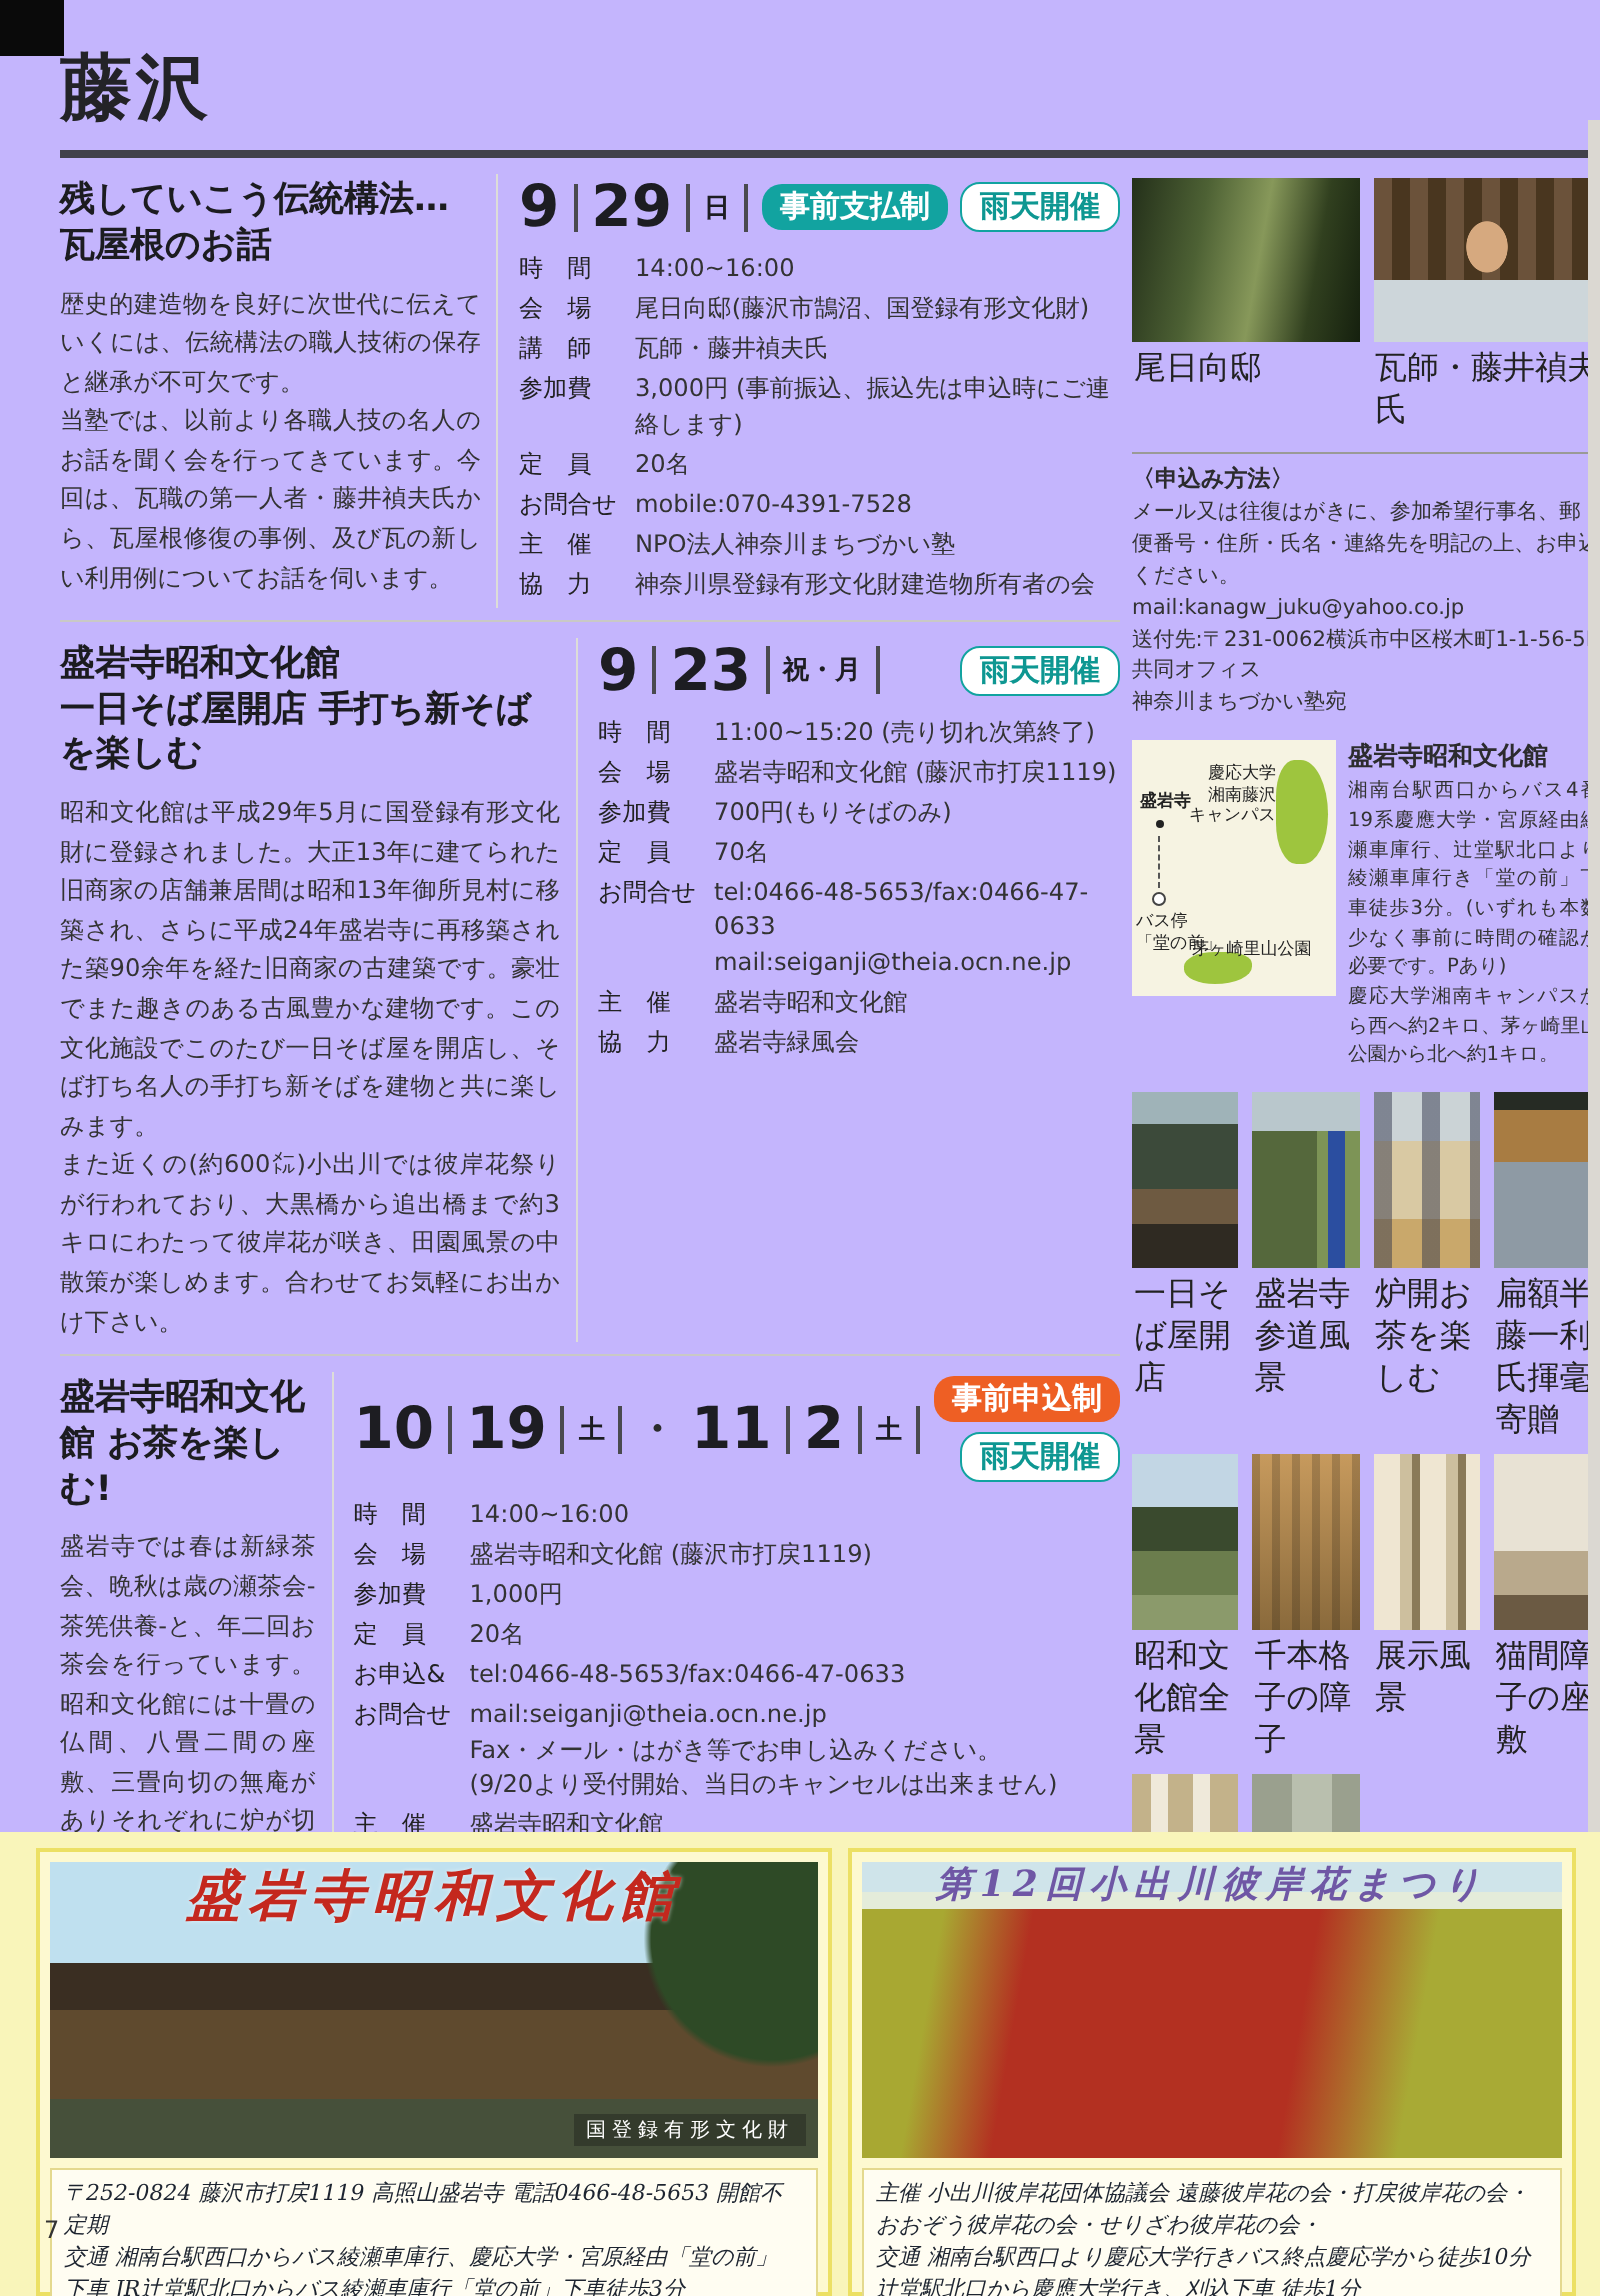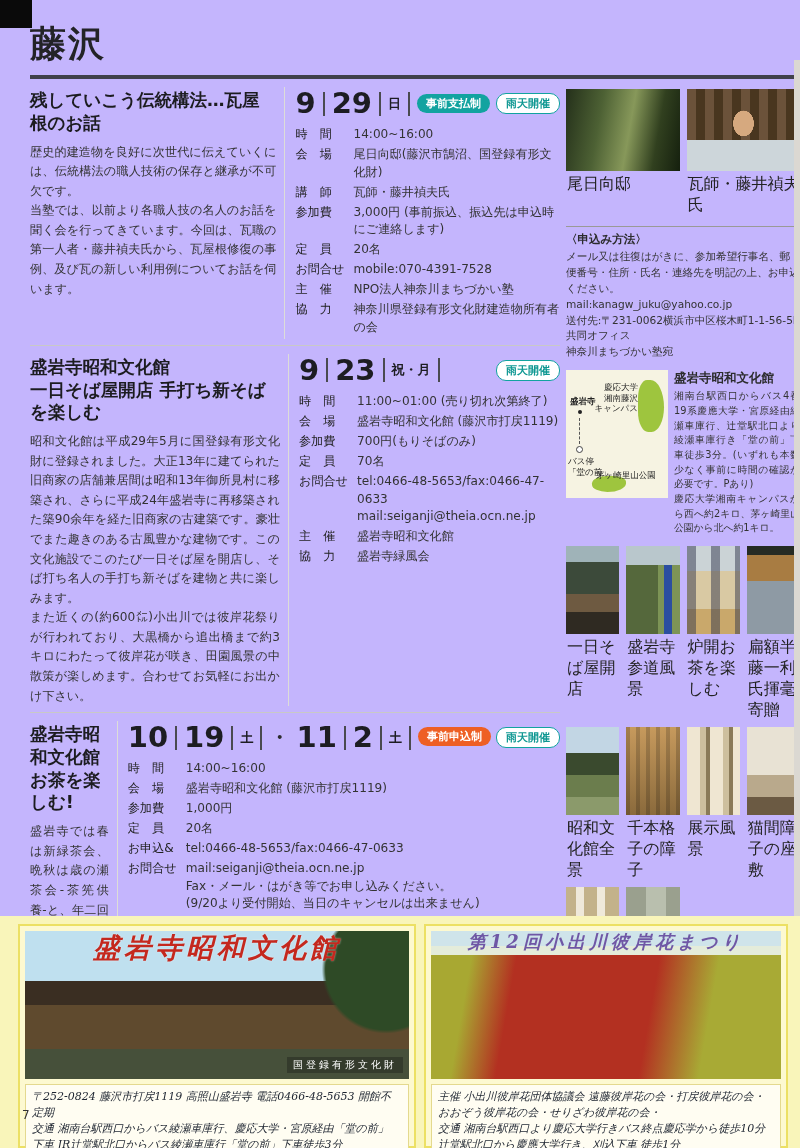--- a/index.html
+++ b/index.html
@@ -23,22 +23,22 @@
   .ev-title{margin:2px 0 8px 0;font-size:17.5px;font-weight:800;line-height:1.3;color:#1c1c20;white-space:pre-line;}
   .ev-body{margin:0;font-size:12.1px;line-height:1.62;text-align:justify;white-space:pre-line;color:#333;}
 
   
   .daterow{display:flex;align-items:center;gap:7px;margin:2px 0 8px 0;position:relative;}
   .dnum{font-size:29px;font-weight:800;line-height:1;color:#1d1d22;}
   .dday{font-size:13px;font-weight:800;color:#1d1d22;}
   .ddot{font-size:20px;font-weight:800;}
   .dbar{width:2px;height:24px;background:#4a4a4f;}
   .badges{margin-left:auto;display:flex;gap:6px;align-items:center;}
-  .badges.col{flex-direction:row;align-items:flex-start;gap:5px;font-family:Liberation Mono, monospace;}
-  .bdg{font-size:11px;font-weight:700;border-radius:10px;padding:2px 9px;white-space:nowrap;}
+  .badges.col{flex-direction:column;align-items:flex-end;gap:5px;font-family:Liberation Mono, monospace;}
+  .bdg{font-size:15px;font-weight:700;border-radius:10px;padding:2px 9px;white-space:nowrap;}
   .bdg-fill-teal{background:#12a3a0;color:#fff;}
   .bdg-fill-orange{background:#ee5f24;color:#fff;}
   .bdg-out{border:1.5px solid #12a3a0;color:#0e9792;background:#fff;}
 
   
   .frow{display:flex;margin:2.5px 0;font-size:12.1px;line-height:1.45;}
   .flabel{flex:0 0 58px;color:#222;}
   .fvalue{flex:1;white-space:pre-line;color:#333;}
 
   
@@ -209,21 +209,21 @@
             <span class="dday">祝・月</span>
               <span class="dbar"></span>
             <span class="badges">
               <span class="bdg bdg-out">雨天開催</span>
             </span>
           </div>
           <div class="fields">
 
               <div class="frow">
                 <span class="flabel">時　間</span>
-                <span class="fvalue">11:00~01:00 (売り切れ次第終了)</span>
+                <span class="fvalue">11:00~15:20 (売り切れ次第終了)</span>
               </div>
 
               <div class="frow">
                 <span class="flabel">会　場</span>
                 <span class="fvalue">盛岩寺昭和文化館 (藤沢市打戻1119)</span>
               </div>
 
               <div class="frow">
                 <span class="flabel">参加費</span>
                 <span class="fvalue">700円(もりそばのみ)</span>

